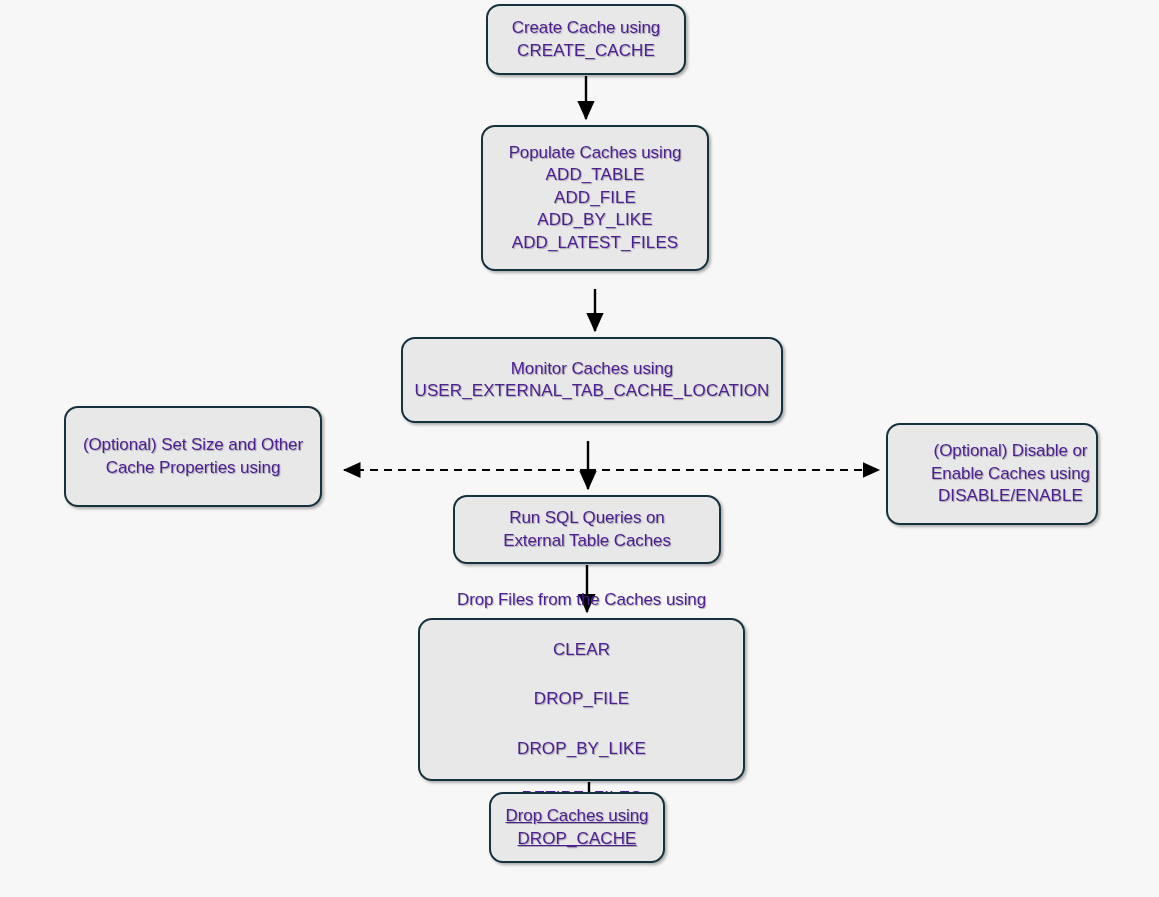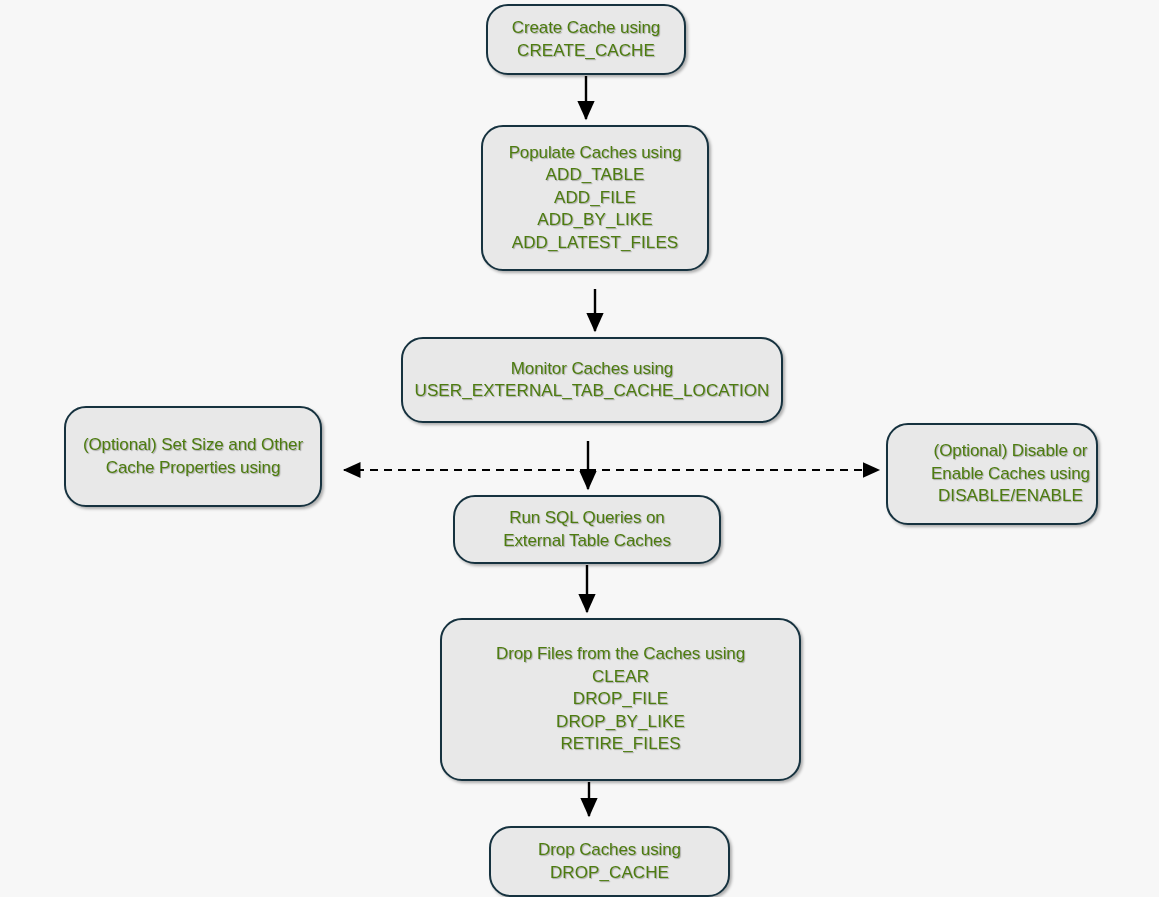--- a/index.html
+++ b/index.html
@@ -13,26 +13,26 @@
     height: 897px;
     background: #f7f7f7;
     font-family: "Liberation Sans", sans-serif;
     overflow: hidden;
   }
   .node {
     position: absolute;
     box-sizing: border-box;
     background: #e8e8e8;
     border: 2.5px solid #16323f;
-    border-radius: 22px;
+    border-radius: 14px;
     display: flex;
     flex-direction: column;
     align-items: center;
     justify-content: center;
-    color: #4d7c0f;
+    color: #4c1d95;
     text-align: center;
     box-shadow: 2px 2px 3px rgba(0,0,0,0.30);
   }
   .node .line {
     display: block;
     line-height: 1.32;
     white-space: nowrap;
     font-size: 17px;
     letter-spacing: -0.1px;
     text-shadow: 1px 1px 1px rgba(0,0,0,0.28);
@@ -117,26 +117,26 @@
     <span class="line">(Optional) Disable or</span>
     <span class="line">Enable Caches using</span>
     <span class="line code">DISABLE/ENABLE</span>
   </div>
 
   <div class="node" style="left:453px; top:495px; width:268px; height:69px;">
     <span class="line">Run SQL Queries on</span>
     <span class="line">External Table Caches</span>
   </div>
 
-  <div class="node" style="left:440px; top:618px; width:361px; height:163px;">
+  <div class="node" style="left:418px; top:618px; width:327px; height:163px;gap:27px;">
     <span class="line">Drop Files from the Caches using</span>
     <span class="line code">CLEAR</span>
     <span class="line code">DROP_FILE</span>
     <span class="line code">DROP_BY_LIKE</span>
     <span class="line code">RETIRE_FILES</span>
   </div>
 
-  <div class="node" style="left:489px; top:826px; width:241px; height:71px;">
+  <div class="node" style="left:489px; top:792px; width:176px; height:71px;text-decoration:underline;">
     <span class="line">Drop Caches using</span>
     <span class="line code">DROP_CACHE</span>
   </div>
 
 </div>
 
 </body></html>

